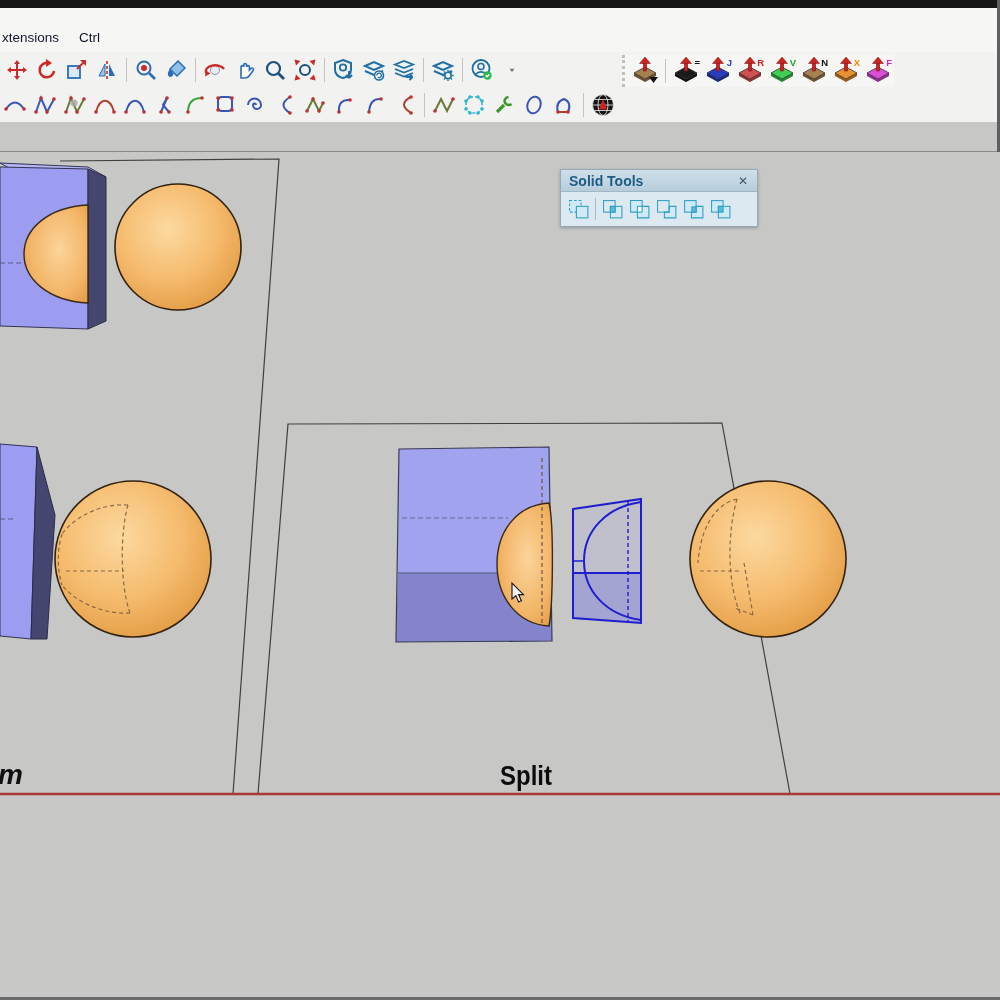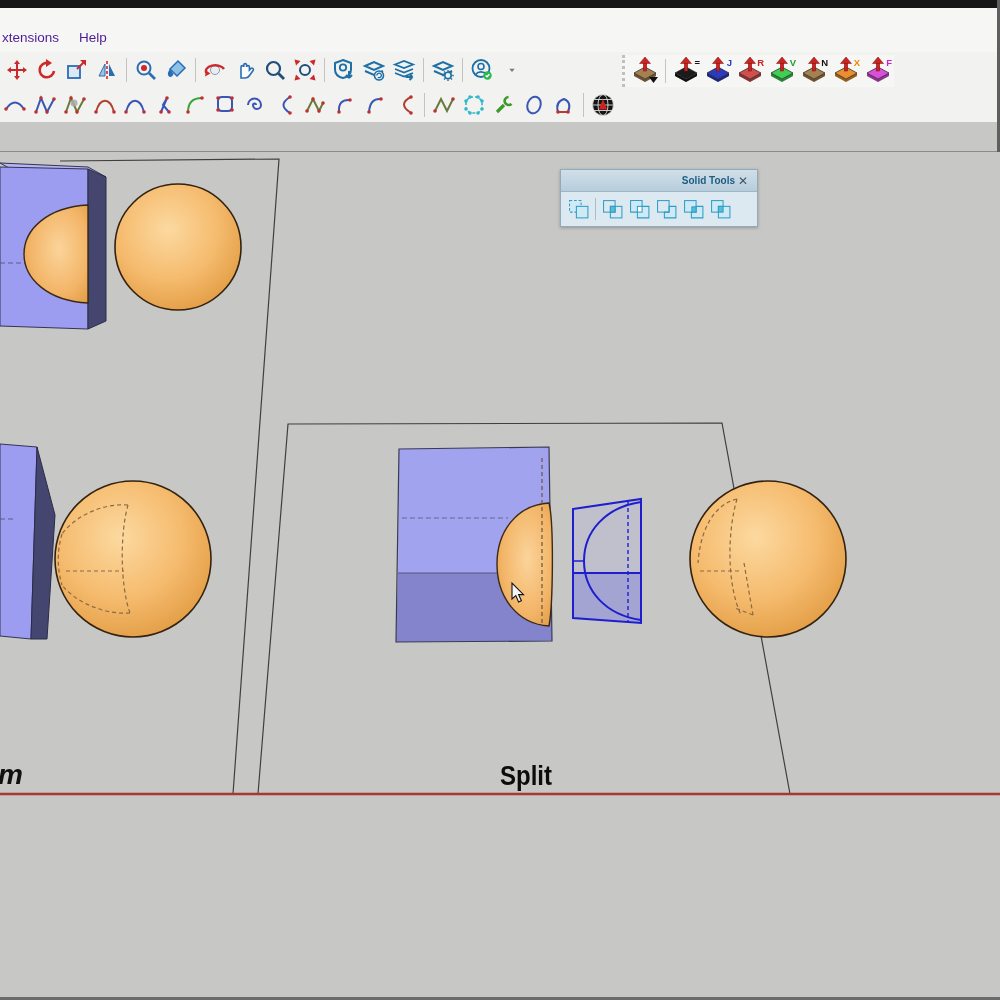--- a/index.html
+++ b/index.html
@@ -2,57 +2,57 @@
 <html><head>
 <meta charset="utf-8">
 <style>
   html,body{margin:0;padding:0;}
   body{font-family:"Liberation Sans",sans-serif;background:#888;}
   .page{position:relative;width:1000px;height:1000px;overflow:hidden;background:#c7c7c6;}
   
   .topstrip{position:absolute;left:0;top:0;width:1000px;height:8px;background:#161616;}
   .rightedge{position:absolute;right:0;top:0;width:3px;height:152px;background:#5f5f5f;z-index:40;}
   .menubar{position:absolute;left:0;top:8px;width:1000px;height:44px;background:#f6f6f4;display:flex;align-items:flex-end;padding:0 0 4px 0;box-sizing:border-box;}
-  .menubar .mi{font-size:13.5px;color:#4c1d95;padding:3px 10px;cursor:default;}
+  .menubar .mi{font-size:13.5px;color:#0f172a;padding:3px 10px;cursor:default;}
   .menubar .mi:first-child{padding-left:2px;}
   .toolbar1{position:absolute;left:0;top:52px;width:1000px;height:36px;background:#f2f2f0;display:flex;align-items:center;padding-left:2px;box-sizing:border-box;}
   .toolbar2{position:absolute;left:0;top:88px;width:1000px;height:34px;background:#f2f2f0;display:flex;align-items:center;}
   .tbtn{width:30px;height:30px;display:inline-flex;align-items:center;justify-content:center;flex:0 0 auto;}
   .tsep{width:1px;height:24px;background:#c3c3c1;margin:0 4px;flex:0 0 auto;}
   .stampbar{position:absolute;left:622px;top:55px;height:32px;display:flex;align-items:center;background:#f6f6f4;border-left:3px dotted #bfbfbd;padding-left:4px;}
   .stampbar .tbtn{width:32px;}
   .tabrow{position:absolute;left:0;top:122px;width:1000px;height:29px;background:#ededeb;}
   .scenetab{position:absolute;left:-8px;top:1px;width:66px;height:27px;background:#f4f4f2;border:1px solid #9a9a98;border-bottom:none;box-sizing:border-box;font-size:12px;color:#333;display:flex;align-items:center;justify-content:flex-end;padding-right:10px;}
   
   .viewport{position:absolute;left:0;top:151px;width:1000px;height:816px;background:#c7c7c6;border-top:1px solid #8a8a8a;overflow:hidden;}
   .viewport svg.scene{position:absolute;left:0;top:0;}
   
   .stdlg{position:absolute;left:560px;top:17px;width:196px;background:#dde9f1;border:1px solid #93aabb;box-shadow:0 1px 3px rgba(0,0,0,.25);z-index:20;}
   .stdlg .ttl{height:21px;background:linear-gradient(#d0dfe9,#b7cddc);display:flex;align-items:center;padding:0 6px 0 8px;border-bottom:1px solid #9fb6c5;}
-  .stdlg .ttl .t{font-size:10px;font-weight:bold;color:#1e5d83;flex:1;text-align:right;}
+  .stdlg .ttl .t{font-size:14px;font-weight:bold;color:#1e5d83;flex:1;}
   .stdlg .ttl .x{font-size:12px;color:#3c5668;width:16px;text-align:center;cursor:default;}
   .stdlg .body{height:34px;display:flex;align-items:center;padding:0 4px;}
   .stdlg .sbtn{width:27px;height:28px;display:inline-flex;align-items:center;justify-content:center;}
   .stdlg .ssep{width:1px;height:22px;background:#a8bcc9;margin:0 3px;}
   
   .statusbar{position:absolute;left:0;top:967px;width:1000px;height:30px;background:#f4f4f9;display:flex;align-items:center;border-top:1px solid #d8d8dc;}
   .statusbar .msg{font-size:13px;color:#3a3a3a;padding-left:1px;}
   .bottomline{position:absolute;left:0;top:997px;width:1000px;height:3px;background:#6b6b6b;}
 </style>
 </head>
 <body>
 
 <div class="page">
 
   <div class="topstrip"></div>
   <div class="rightedge"></div>
 
   <div class="menubar">
     <span class="mi">xtensions</span>
-    <span class="mi">Help</span>
+    <span class="mi">Ctrl</span>
   </div>
 
   <div class="toolbar1" id="toolbar-main">
       <span class="tbtn">
         <span style="display: inline-flex;">
           <svg width="24" height="24" viewBox="0 0 24 24">
             <path d="M12 2 L9 6 H11 V11 H6 V9 L2 12 L6 15 V13 H11 V18 H9 L12 22 L15 18 H13 V13 H18 V15 L22 12 L18 9 V11 H13 V6 H15 Z" fill="#cc2a2a"></path>
           </svg>
         </span>
       </span>

